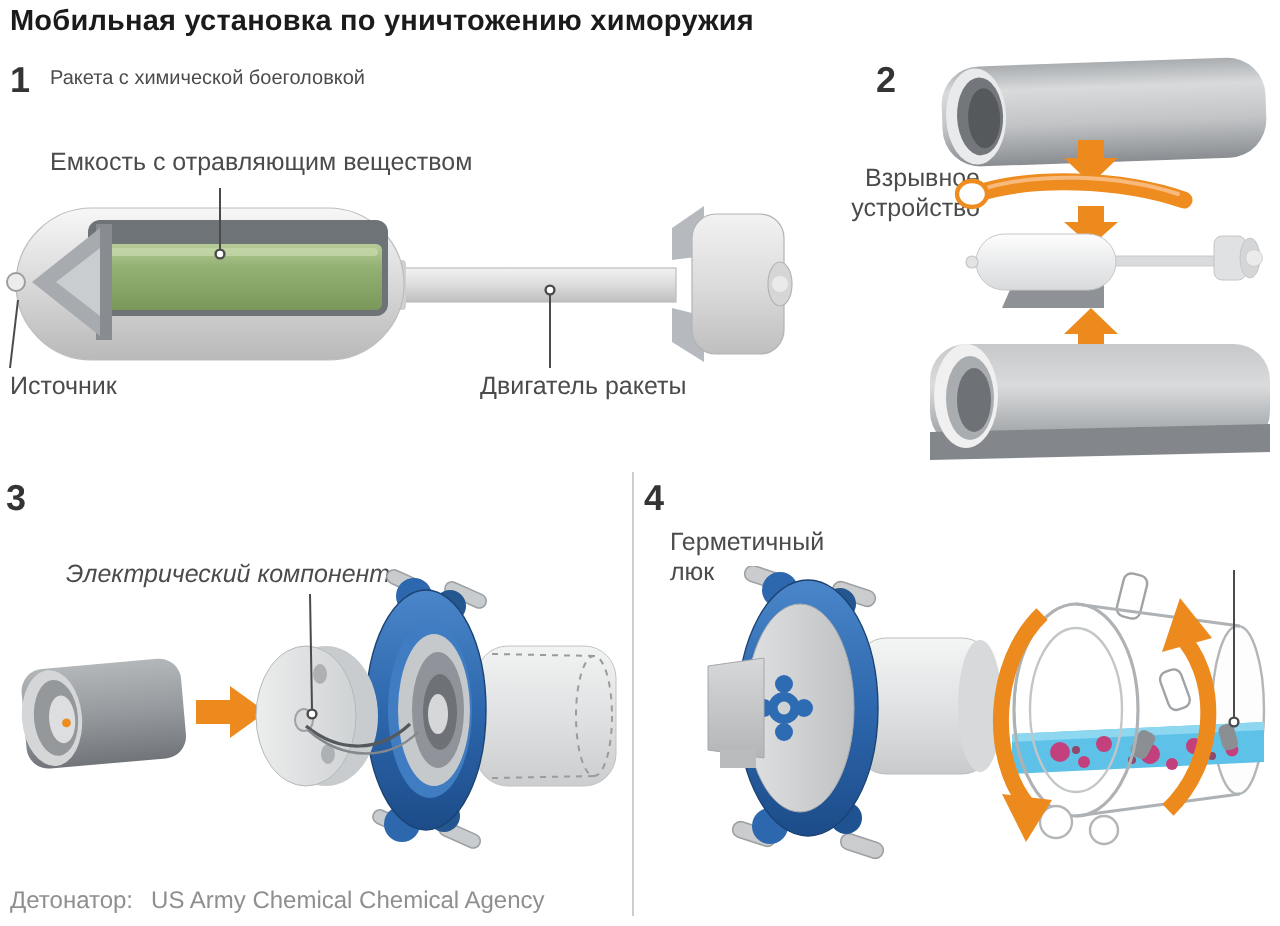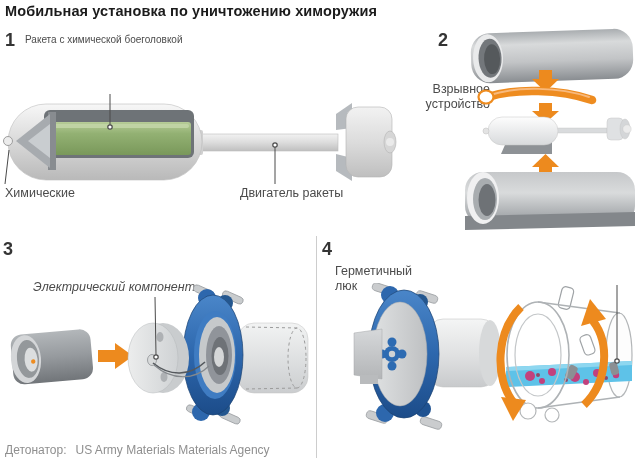--- a/index.html
+++ b/index.html
@@ -23,21 +23,22 @@
 </style>
 </head>
 <body>
 
 <div class="canvas">
 
   <div class="title">Мобильная установка по уничтожению химоружия</div>
 
   <div class="num" style="left:5px; top:30px;">1</div>
   <div class="heading" style="left:25px; top:34px;">Ракета с химической боеголовкой</div>
-  <div class="lbl" style="left:5px; top:186px;">Химические</div>
+  <div class="lbl" style="left:25px; top:74px;">Емкость с отравляющим веществом</div>
+  <div class="lbl" style="left:5px; top:186px;">Источник</div>
   <div class="lbl" style="left:222px; top:186px;margin-left:18px;">Двигатель ракеты</div>
 
   <svg id="art1" width="400" height="100" viewBox="0 0 400 100">
     <defs>
       <linearGradient id="g1body" x1="0" y1="0" x2="0" y2="1">
         <stop offset="0" stop-color="#f7f7f7"></stop>
           <stop offset="0.45" stop-color="#dcdcdc"></stop>
           <stop offset="1" stop-color="#b9b9b9"></stop>
       </linearGradient>
       <linearGradient id="g1green" x1="0" y1="0" x2="0" y2="1">
@@ -320,16 +321,16 @@
       <path d="M 264,122 C 288,99 290,60 273,38" fill="none" stroke="#ed8a1e" stroke-width="8"></path>
       <polygon points="261,43 286,36 270,16" fill="#ed8a1e"></polygon>
     </g>
     <g stroke="#4a4a4a" stroke-width="1">
       <line x1="297" y1="2" x2="297" y2="76"></line>
       <circle cx="297" cy="78" r="2.2" fill="#fff" stroke-width="1.2"></circle>
     </g>
   </svg>
 
   <div class="source">
-    <span>Детонатор:</span><span class="agency">US Army Materials Materials Agency</span>
+    <span>Детонатор:</span><span class="agency">US Army Chemical Chemical Agency</span>
   </div>
 
 </div>
 
 </body></html>

